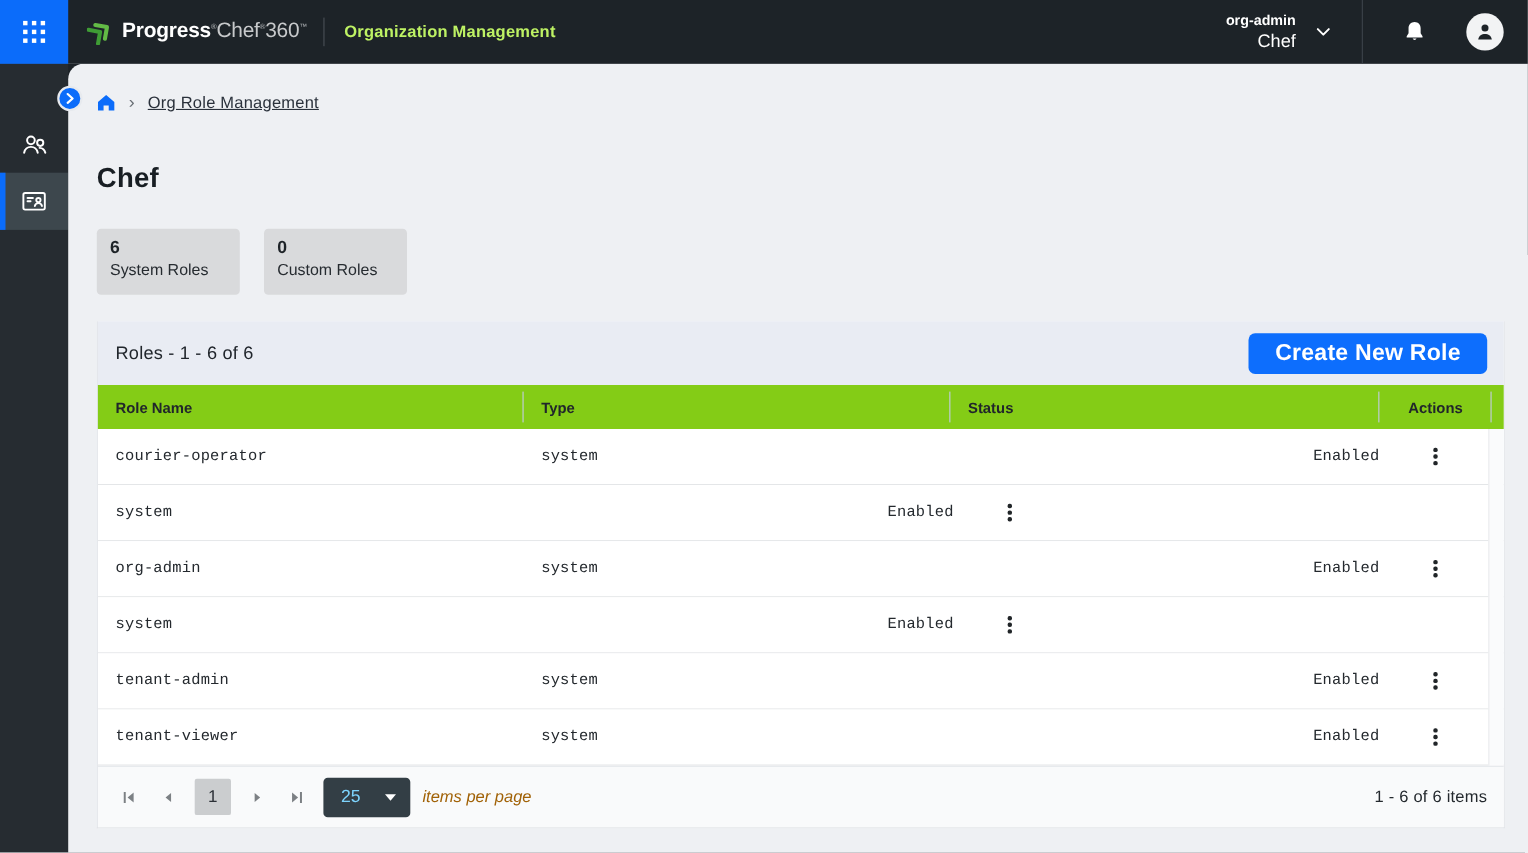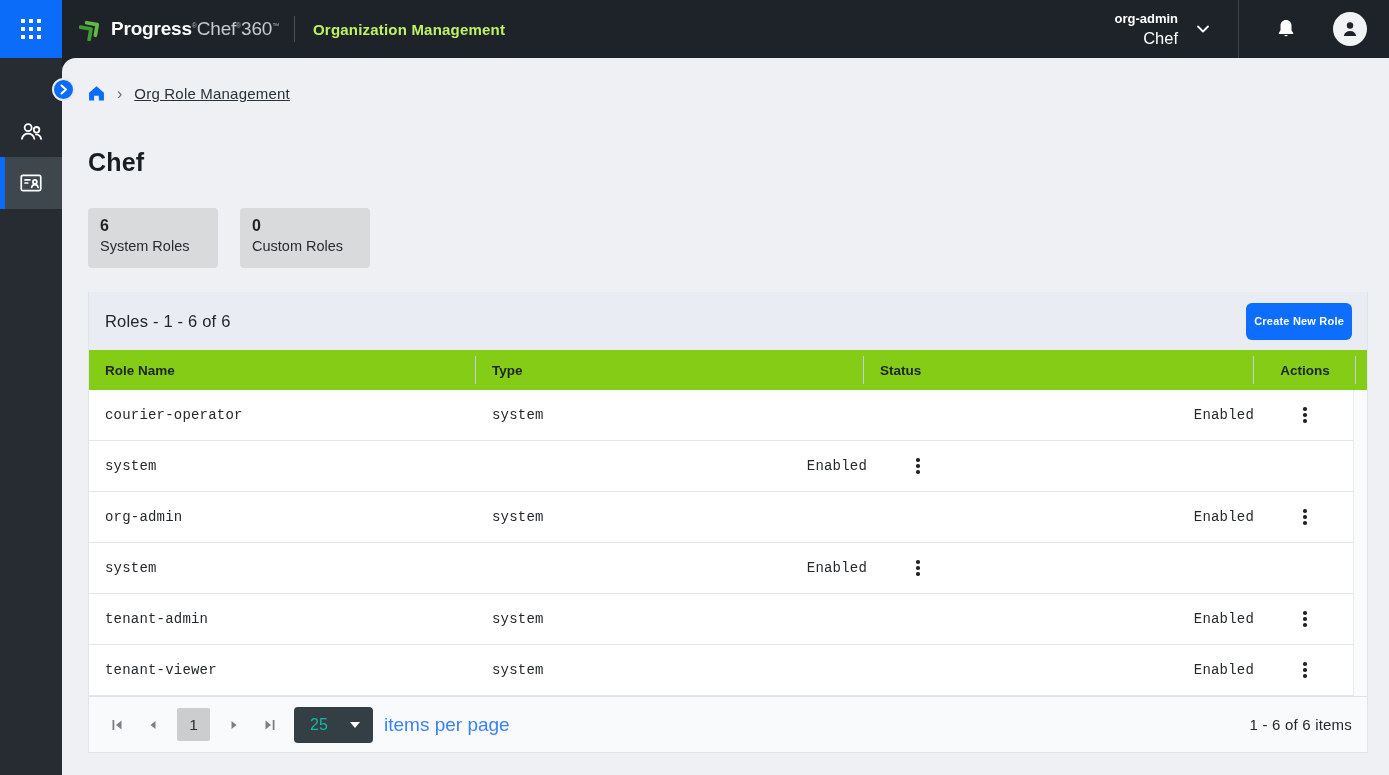--- a/index.html
+++ b/index.html
@@ -44,45 +44,45 @@
   .page-title { margin:46px 0 0 26px; font-size:25px; font-weight:bold; color:#181e23; letter-spacing:.2px; }
   .stats { display:flex; gap:22px; margin:31px 0 0 26px; }
   .stat-card { width:130px; height:60px; background:#d9dadc; border-radius:4px; padding:8px 12px; }
   .stat-value { font-size:16px; font-weight:bold; color:#1e2328; line-height:20px; }
   .stat-label { font-size:14.5px; color:#262b30; line-height:21px; }
 
   
   .grid { margin:24px 21px 0 26px; width:1280px; border:1px solid #e1e4e8; border-top:none; background:#fff; }
   .grid-toolbar { height:58px; background:#e9ecf3; display:flex; align-items:center; padding:0 15px 0 16px; }
   .grid-title { font-size:16.5px; color:#21262c; letter-spacing:.2px; }
-  .create-btn { margin-left:auto; background:#0d6efd; color:#fff; font-weight:bold; font-size:11px; letter-spacing:.2px;
-    border:none; border-radius:6px; height:37px; padding:0 8px; cursor:pointer; font-family:inherit; }
+  .create-btn { margin-left:auto; background:#0d6efd; color:#fff; font-weight:bold; font-size:21px; letter-spacing:.2px;
+    border:none; border-radius:6px; height:37px; padding:0 24px; cursor:pointer; font-family:inherit; }
 
   .grid-header { height:40px; background:#84cc16; display:flex; }
   .hcell { display:flex; align-items:center; padding-left:16px; font-size:13.5px; font-weight:bold; color:#21262b; position:relative; cursor:pointer; }
   .hcell::after { content:''; position:absolute; right:0; top:6px; bottom:6px; width:1px; background:#c3cce4; }
   .c1 { width:387px; } .c2 { width:388px; } .c3 { width:390px;text-align:right; } .c4 { width:102px; flex:none; }
   .hcell.c4 { justify-content:center; padding-left:0; }
 
   .grid-body { position:relative; }
   .grid-body::after { content:''; position:absolute; top:0; right:0; bottom:0; width:13px; background:#fafbfc; border-left:1px solid #eaebed; }
   .row { height:51px; display:flex; align-items:center; background:#fff; border-bottom:1px solid #e4e6e8;font-family:Liberation Mono, monospace; }
   .cell { padding-left:16px; font-size:14px; color:#24292e; letter-spacing:.2px; }
   .cell.c4 { display:flex; justify-content:center; padding-left:0; }
   .kebab { display:flex; flex-direction:column; gap:2.5px; cursor:pointer; padding:5px 8px; }
   .kebab .dot { width:3.5px; height:3.5px; border-radius:50%; background:#212528; }
 
   .grid-pager { height:56px; background:#f9fafb; border-top:1px solid #e0e3e7; display:flex; align-items:center; padding:0 15px 0 16px; }
   .pg-btn { width:24px; height:24px; display:flex; align-items:center; justify-content:center; cursor:pointer; margin-right:12px; flex:none; }
   .pg-current { width:33px; height:33px; background:#cbcdcf; color:#2b3036; font-size:15.5px; display:flex; align-items:center;
     justify-content:center; margin-right:12px; border-radius:2px; cursor:default; flex:none; }
-  .page-size { width:79px; height:36px; background:#333e45; border-radius:4px; color:#14b8a6; font-size:16px; display:flex;
+  .page-size { width:79px; height:36px; background:#333e45; border-radius:4px; color:#7dd3fc; font-size:16px; display:flex;
     align-items:center; justify-content:space-between; padding:0 13px 0 16px; cursor:pointer; flex:none; }
   .caret-down { width:0; height:0; border-left:5px solid transparent; border-right:5px solid transparent; border-top:6px solid #fff; }
-  .ipp-label { font-size:19px; color:#3b82f6; margin-left:11px; }
+  .ipp-label { font-size:15px; color:#a16207; margin-left:11px;font-style:italic; }
   .pager-spacer { flex:1; }
   .range-label { font-size:15px; color:#24292e; letter-spacing:.2px; }
 </style>
 </head>
 <body>
 
 <header class="topbar">
   <div class="launcher">
     <svg width="28" height="28" viewBox="0 0 28 28">
       <g fill="#ffffff">

